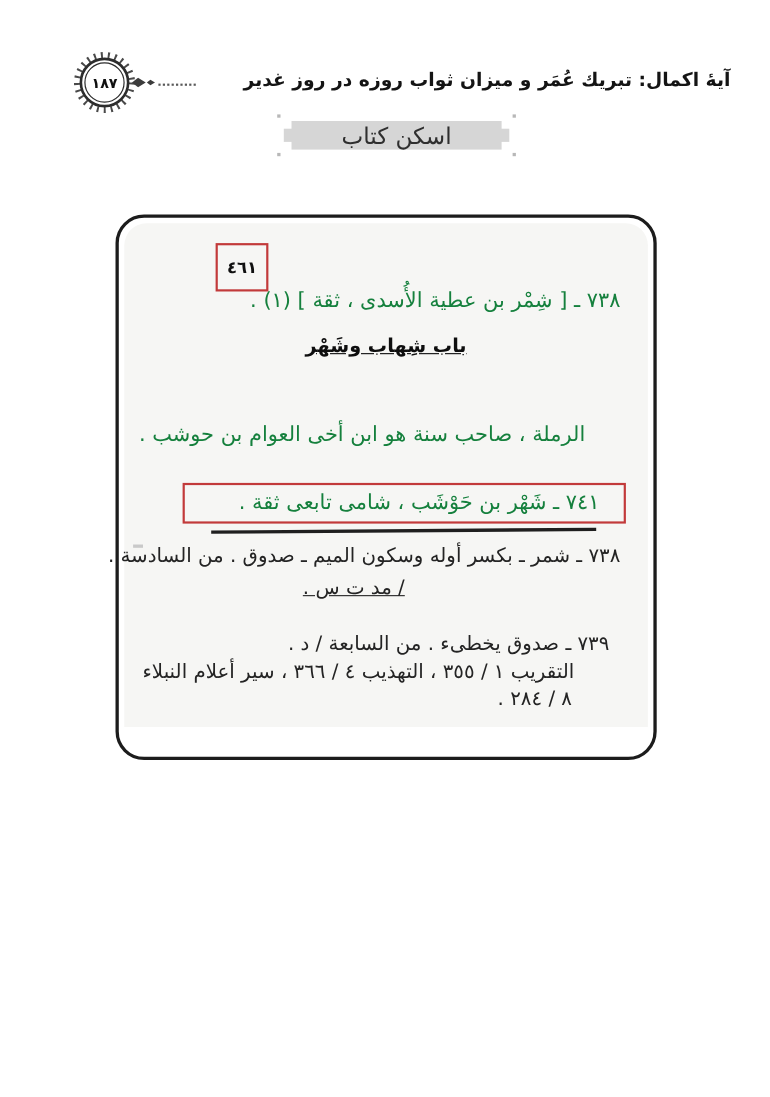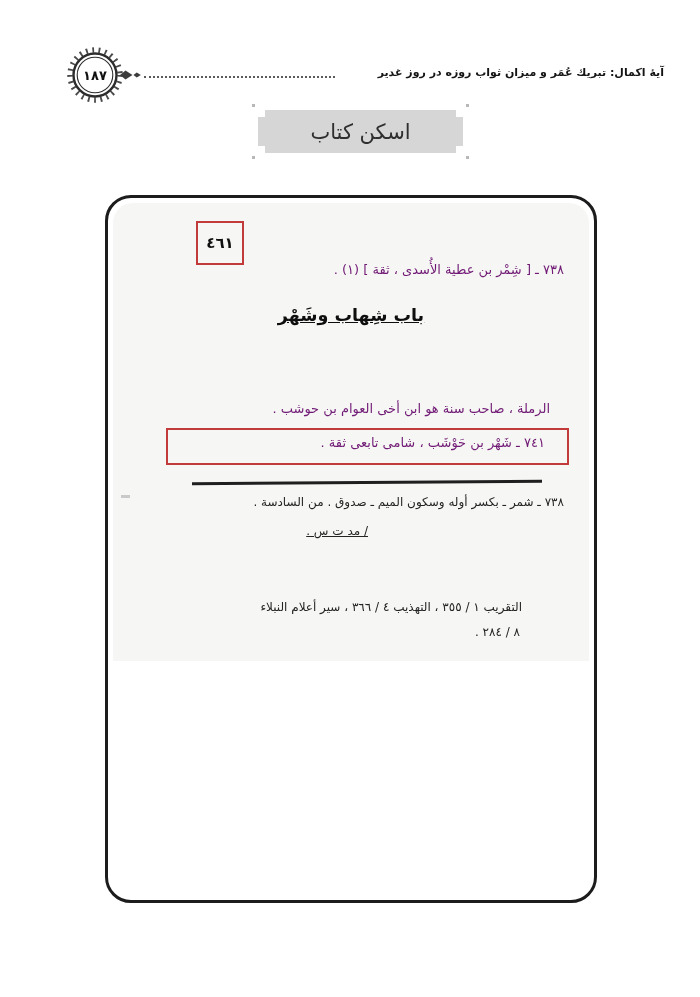--- a/index.html
+++ b/index.html
@@ -15,73 +15,73 @@
     display:flex; align-items:center;
   }
   .ornament { flex:0 0 auto; }
   .ornament .spikes { fill:none; stroke:#4a4a4a; stroke-width:5.5; stroke-dasharray:1.8 4.55; }
   .ornament .ring   { fill:#fff; stroke:#2d2d2d; stroke-width:2.4; }
   .ornament .inner-ring { fill:none; stroke:#2d2d2d; stroke-width:1.1; }
   .ornament text { font-family:"DejaVu Sans", sans-serif; font-size:13px; font-weight:bold; fill:#101010; text-anchor:middle; }
   .ornament path { fill:#3c3c3c; }
   .leader { flex:1 1 auto; border-top:2px dotted #5a5a5a; margin:3px 3px 0 0; min-width:20px; }
   .chapter-title {
-    flex:0 0 auto; direction:rtl; font-size:11px; font-weight:bold;
+    flex:0 0 auto; direction:rtl; font-size:17px; font-weight:bold;
     color:#141414; padding-bottom:5px;margin-left:40px;
   }
 
   
   .scan-label {
-    position:absolute; left:258px; top:110px; width:205px; height:43px;
-    background:#d6d6d6; display:flex; align-items:center; justify-content:center;
+    position:absolute; left:258px; top:110px; width:205px; height:26px;
+    background:#d6d6d6; display:flex; align-items:flex-end; justify-content:center;
   }
   .scan-label-text { direction:rtl; font-size:21px; color:#2f2f2f; }
   .notch { position:absolute; width:9px; height:9px; background:#ffffff; }
   .n-tl{left:-2px;top:-2px} .n-tr{right:-2px;top:-2px}
   .n-bl{left:-2px;bottom:-2px} .n-br{right:-2px;bottom:-2px}
   .dot { position:absolute; width:3px; height:3px; background:#b8b8b8; }
   .d-tl{left:-6px;top:-6px} .d-tr{right:-6px;top:-6px}
   .d-bl{left:-6px;bottom:-6px} .d-br{right:-6px;bottom:-6px}
 
   
   .book-frame {
-    position:absolute; left:105px; top:195px; width:492px; height:708px;
+    position:absolute; left:105px; top:195px; width:492px; height:496px;
     border:3.5px solid #1c1c1c; border-radius:26px; box-sizing:border-box;
     background:#fff;
   }
   .scan-wash {
     position:absolute; left:5px; right:5px; top:5px; height:458px;
     background:#f6f6f4; border-radius:20px 20px 0 0;
   }
   .corner-num-box {
     position:absolute; left:88px; top:23px; width:48px; height:44px;
     border:2.5px solid #c23a3a; box-sizing:border-box;
     display:flex; align-items:center; justify-content:center;
     font-size:15px; font-weight:bold; color:#101010;
   }
-  .bline { position:absolute; direction:rtl; white-space:nowrap; font-size:13px; color:#701a75; }
+  .bline { position:absolute; direction:rtl; white-space:nowrap; font-size:19px; color:#15803d; }
   .e738  { top:64px;  right:30px; }
   .bheading {
     position:absolute; top:107px; left:0; right:0; margin:0; text-align:center;
     direction:rtl; font-size:17.5px; font-weight:bold; color:#0e0e0e;text-decoration:underline;
   }
   .e739a { top:159px; right:30px; }
-  .e739b { top:186px; right:44px;margin-top:17px; }
+  .e739b { top:186px; right:62px; }
   .e740  { top:212px; right:48px; }
   .highlight-box {
-    position:absolute; top:230px; left:58px; width:403px; height:37px;
+    position:absolute; top:241px; left:58px; width:403px; height:37px;
     border:2px solid #c23a3a; box-sizing:border-box;
   }
   .e741  { top:5px; right:22px; }
   .fn-sep {
     position:absolute; top:283px; left:84px; width:350px; height:2.5px;
     background:#1f1f1f; transform:rotate(-0.4deg);
   }
   .smudge { position:absolute; top:297px; left:13px; width:9px; height:2.5px; background:#c9c9c9; }
-  .fline { position:absolute; direction:rtl; white-space:nowrap; font-size:12px; color:#242424; }
+  .fline { position:absolute; direction:rtl; white-space:nowrap; font-size:18px; color:#242424; }
   .f738a { top:297px; right:30px; }
   .f738b { top:326px; right:226px;text-decoration:underline; }
   .f738c { top:351px; right:100px; }
   .f739a { top:377px; right:40px; }
   .f739b { top:402px; right:72px; }
   .f739c { top:427px; right:74px; }
 </style>
 </head>
 <body>
 
@@ -127,17 +127,18 @@
 
     <div class="highlight-box">
       <div class="bline e741">٧٤١ ـ شَهْر بن حَوْشَب ، شامى تابعى ثقة .</div>
     </div>
 
     <div class="fn-sep"></div>
     <div class="smudge"></div>
 
     <div class="fline f738a">٧٣٨ ـ شمر ـ بكسر أوله وسكون الميم ـ صدوق . من السادسة .</div>
     <div class="fline f738b">/ مد ت س .</div>
+    <div class="fline f739a">٧٣٩ ـ صدوق يخطىء . من السابعة / د .</div>
     <div class="fline f739b">التقريب ١ / ٣٥٥ ، التهذيب ٤ / ٣٦٦ ، سير أعلام النبلاء</div>
     <div class="fline f739c">٨ / ٢٨٤ .</div>
   </section>
 
 </div>
 
 </body></html>

